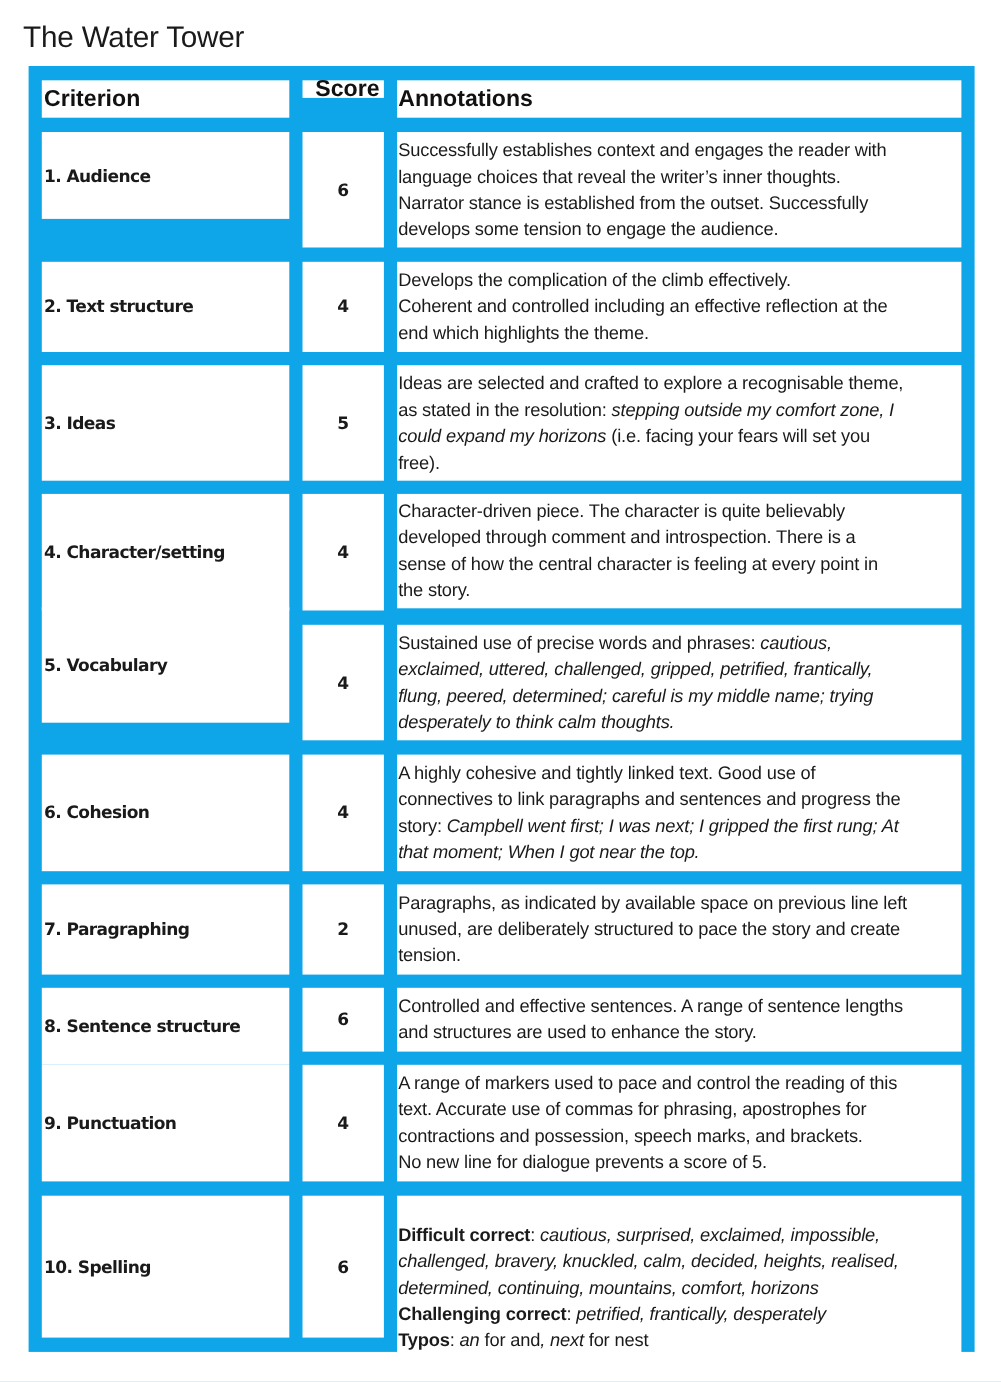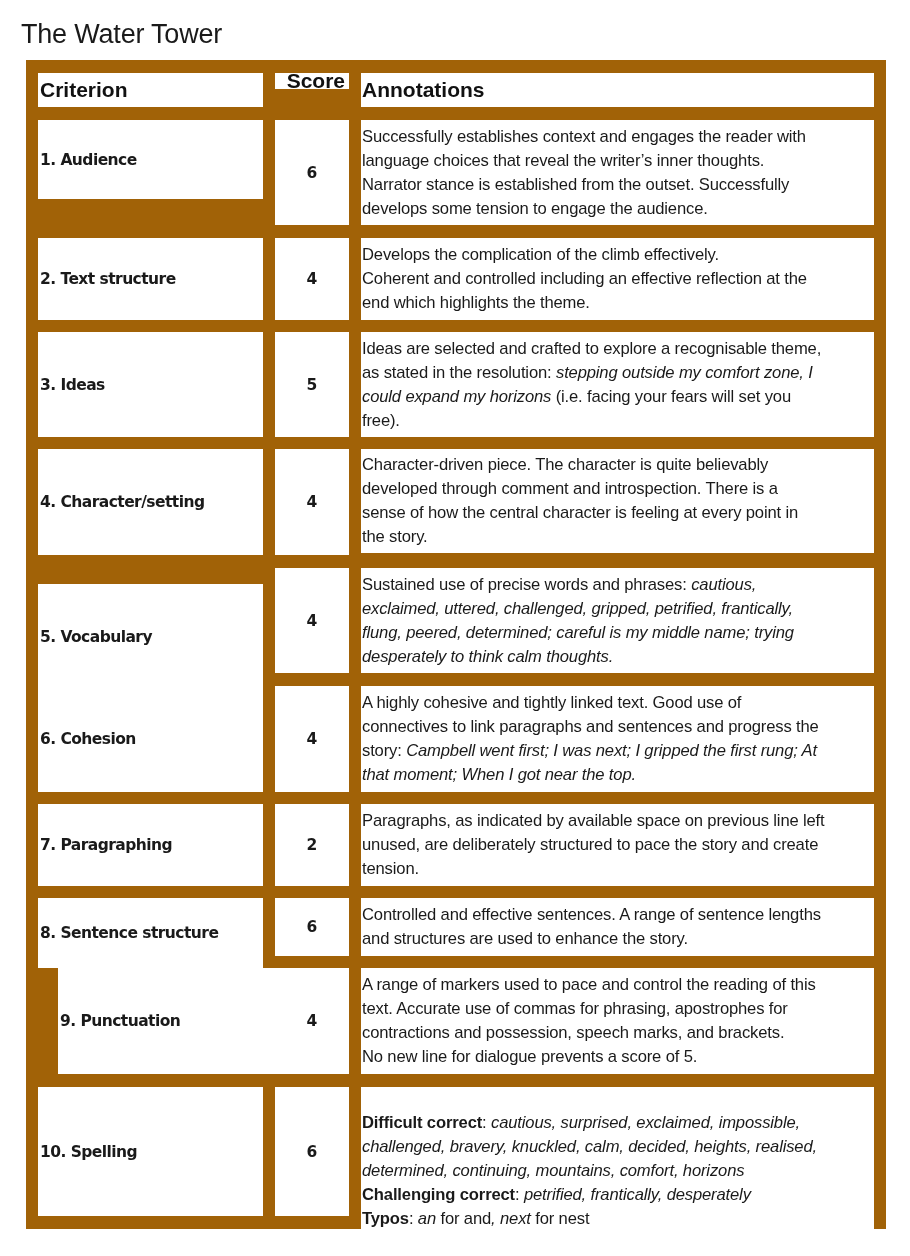--- a/index.html
+++ b/index.html
@@ -7,21 +7,21 @@
     width: 910px; height: 1256px; position: relative; overflow: hidden;
     font-family: "Liberation Sans", sans-serif; color: #1a1a1a;
   }
   .doc-title {
     position: absolute; left: 21px; top: 19px;
     font-size: 27px; font-weight: normal; color: #1a1a1a;
     font-family: "Liberation Sans", sans-serif; letter-spacing: -0.2px;
   }
   .table {
     position: absolute; left: 26px; top: 60px; width: 860px; height: 1169px;
-    background: #a16207;
+    background: #0ea5e9;
   }
   .cell {
     position: absolute; background: #ffffff; box-sizing: border-box;
     display: flex; align-items: center;
   }
   .col-crit { left: 12px; width: 225px; padding-left: 2px; }
   .col-score { left: 249px; width: 74px; justify-content: center; }
   .col-ann { left: 335px; width: 513px; padding-left: 1px; padding-right: 14px; }
   .hdr {
     font-family: "Liberation Sans", sans-serif; font-weight: bold;
@@ -113,21 +113,21 @@
         <div class="cell col-ann" style="top: 389px; height: 104px;">
           <div class="ann-text">
             <span class="line"><span>Character-driven piece. The character is quite believably</span></span>
             <span class="line"><span>developed through comment and introspection. There is a</span></span>
             <span class="line"><span>sense of how the central character is feeling at every point in</span></span>
             <span class="line"><span>the story.</span></span>
           </div>
         </div>
       </div>
       <div>
-        <div class="cell col-crit" style="top: 524px; height: 105px;">
+        <div class="cell col-crit" style="top: 492px; height: 105px;">
           <span class="crit-label">5. Vocabulary</span>
         </div>
         <div class="cell col-score" style="top: 508px; height: 105px;">
           <span class="score-val">4</span>
         </div>
         <div class="cell col-ann" style="top: 508px; height: 105px;">
           <div class="ann-text">
             <span class="line"><span>Sustained use of precise words and phrases: </span><em>cautious,</em></span>
             <span class="line"><em>exclaimed, uttered, challenged, gripped, petrified, frantically,</em></span>
             <span class="line"><em>flung, peered, determined; careful is my middle name; trying</em></span>
@@ -174,21 +174,21 @@
           <span class="score-val">6</span>
         </div>
         <div class="cell col-ann" style="top: 838px; height: 58px;">
           <div class="ann-text">
             <span class="line"><span>Controlled and effective sentences. A range of sentence lengths</span></span>
             <span class="line"><span>and structures are used to enhance the story.</span></span>
           </div>
         </div>
       </div>
       <div>
-        <div class="cell col-crit" style="top: 908px; height: 106px; margin-left: 20px;">
+        <div class="cell col-crit" style="top: 908px; height: 106px;">
           <span class="crit-label">9. Punctuation</span>
         </div>
         <div class="cell col-score" style="top: 908px; height: 106px;">
           <span class="score-val">4</span>
         </div>
         <div class="cell col-ann" style="top: 908px; height: 106px;">
           <div class="ann-text">
             <span class="line"><span>A range of markers used to pace and control the reading of this</span></span>
             <span class="line"><span>text. Accurate use of commas for phrasing, apostrophes for</span></span>
             <span class="line"><span>contractions and possession, speech marks, and brackets.</span></span>

